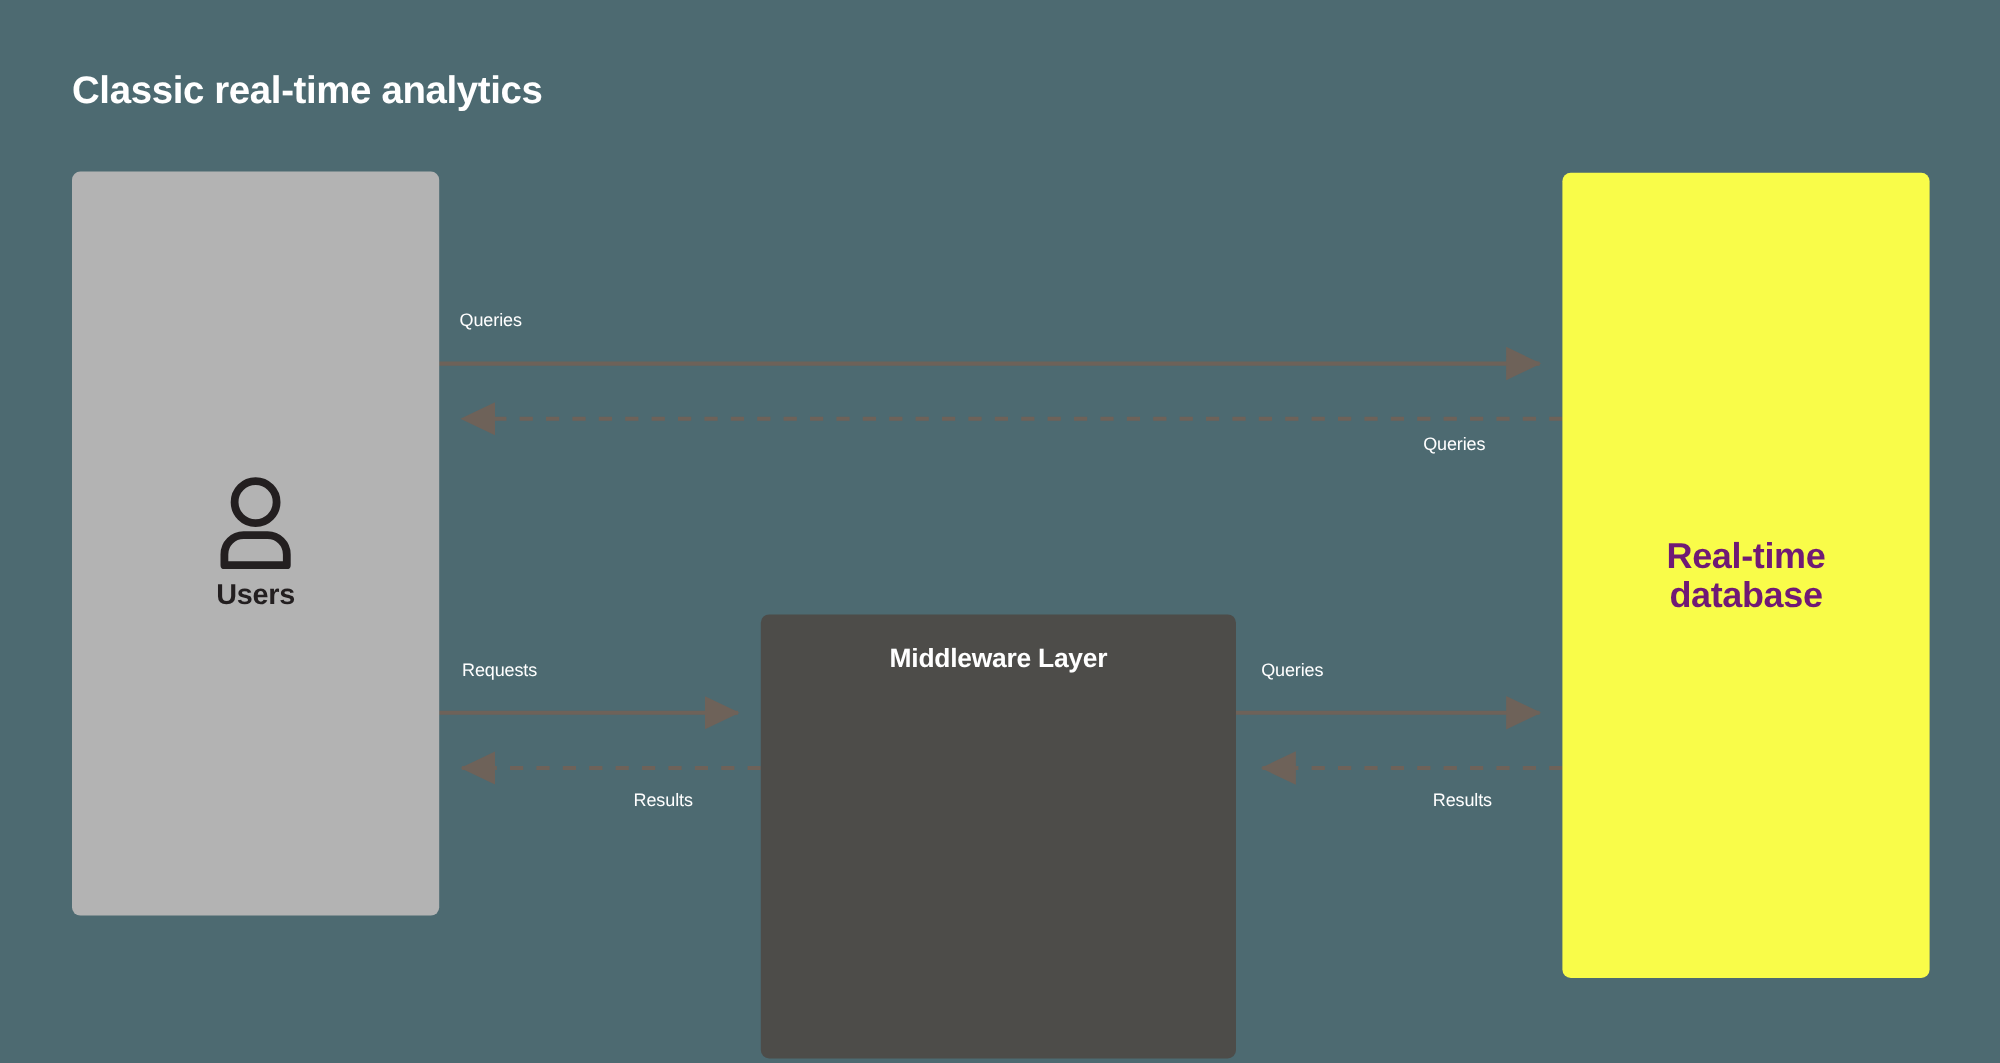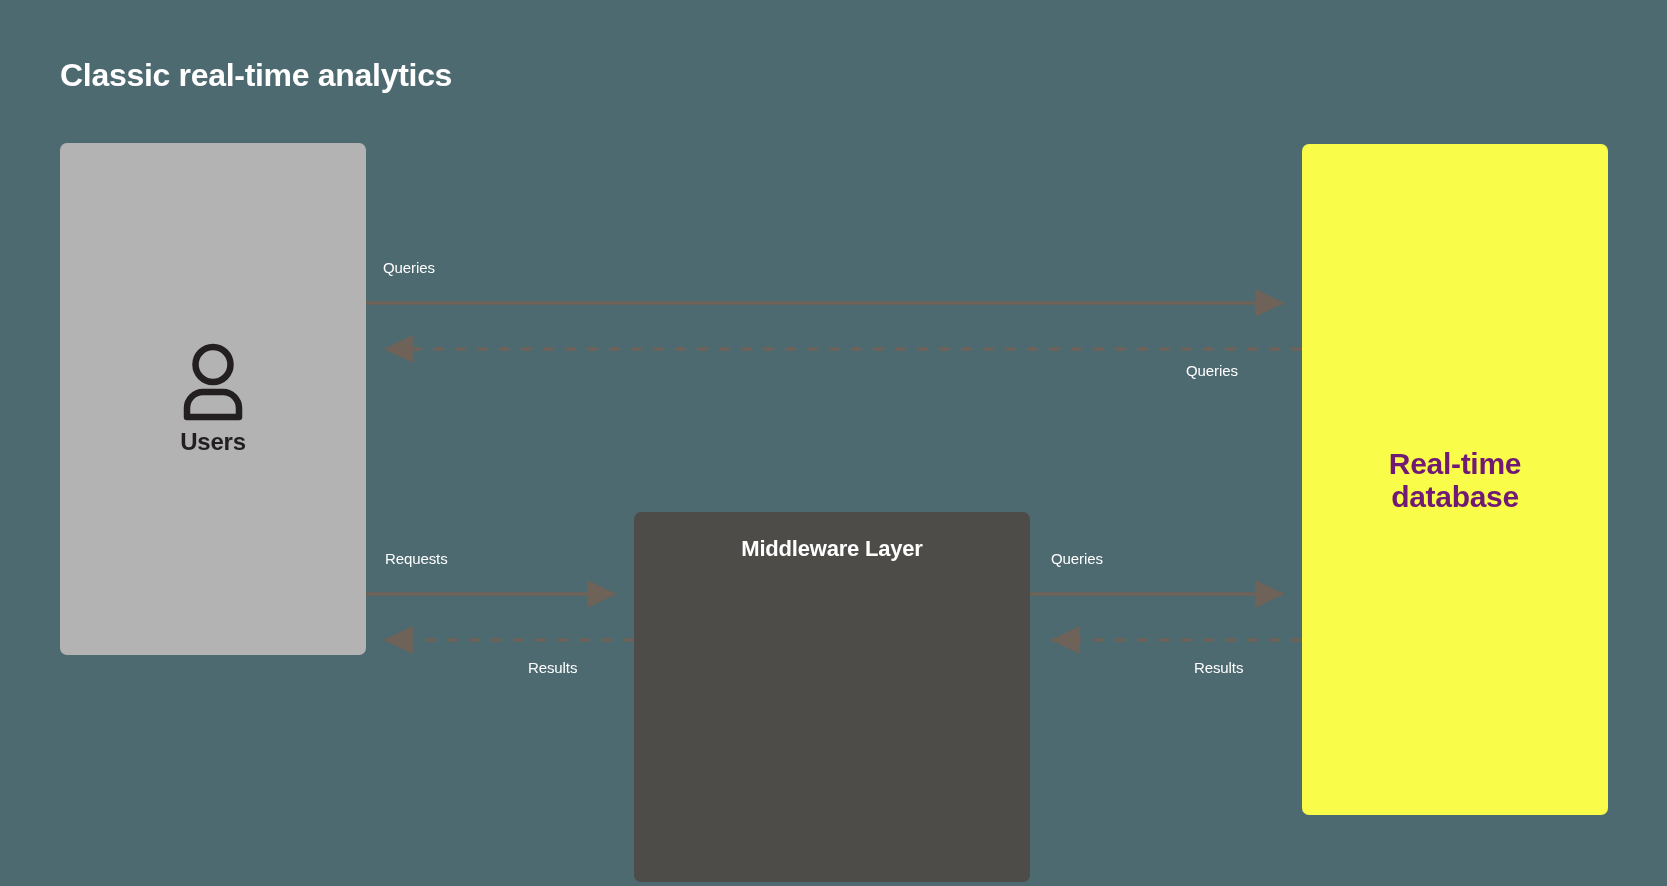--- a/index.html
+++ b/index.html
@@ -36,21 +36,21 @@
   
   .node {
     position: absolute;
     border-radius: 7px;
     box-sizing: border-box;
   }
   .node-users {
     left: 60px;
     top: 143px;
     width: 306px;
-    height: 512px;
+    height: 620px;
     background: #b3b3b3;
   }
   .node-middleware {
     left: 634px;
     top: 512px;
     width: 396px;
     height: 370px;
     background: #4d4c49;
   }
   .node-database {

